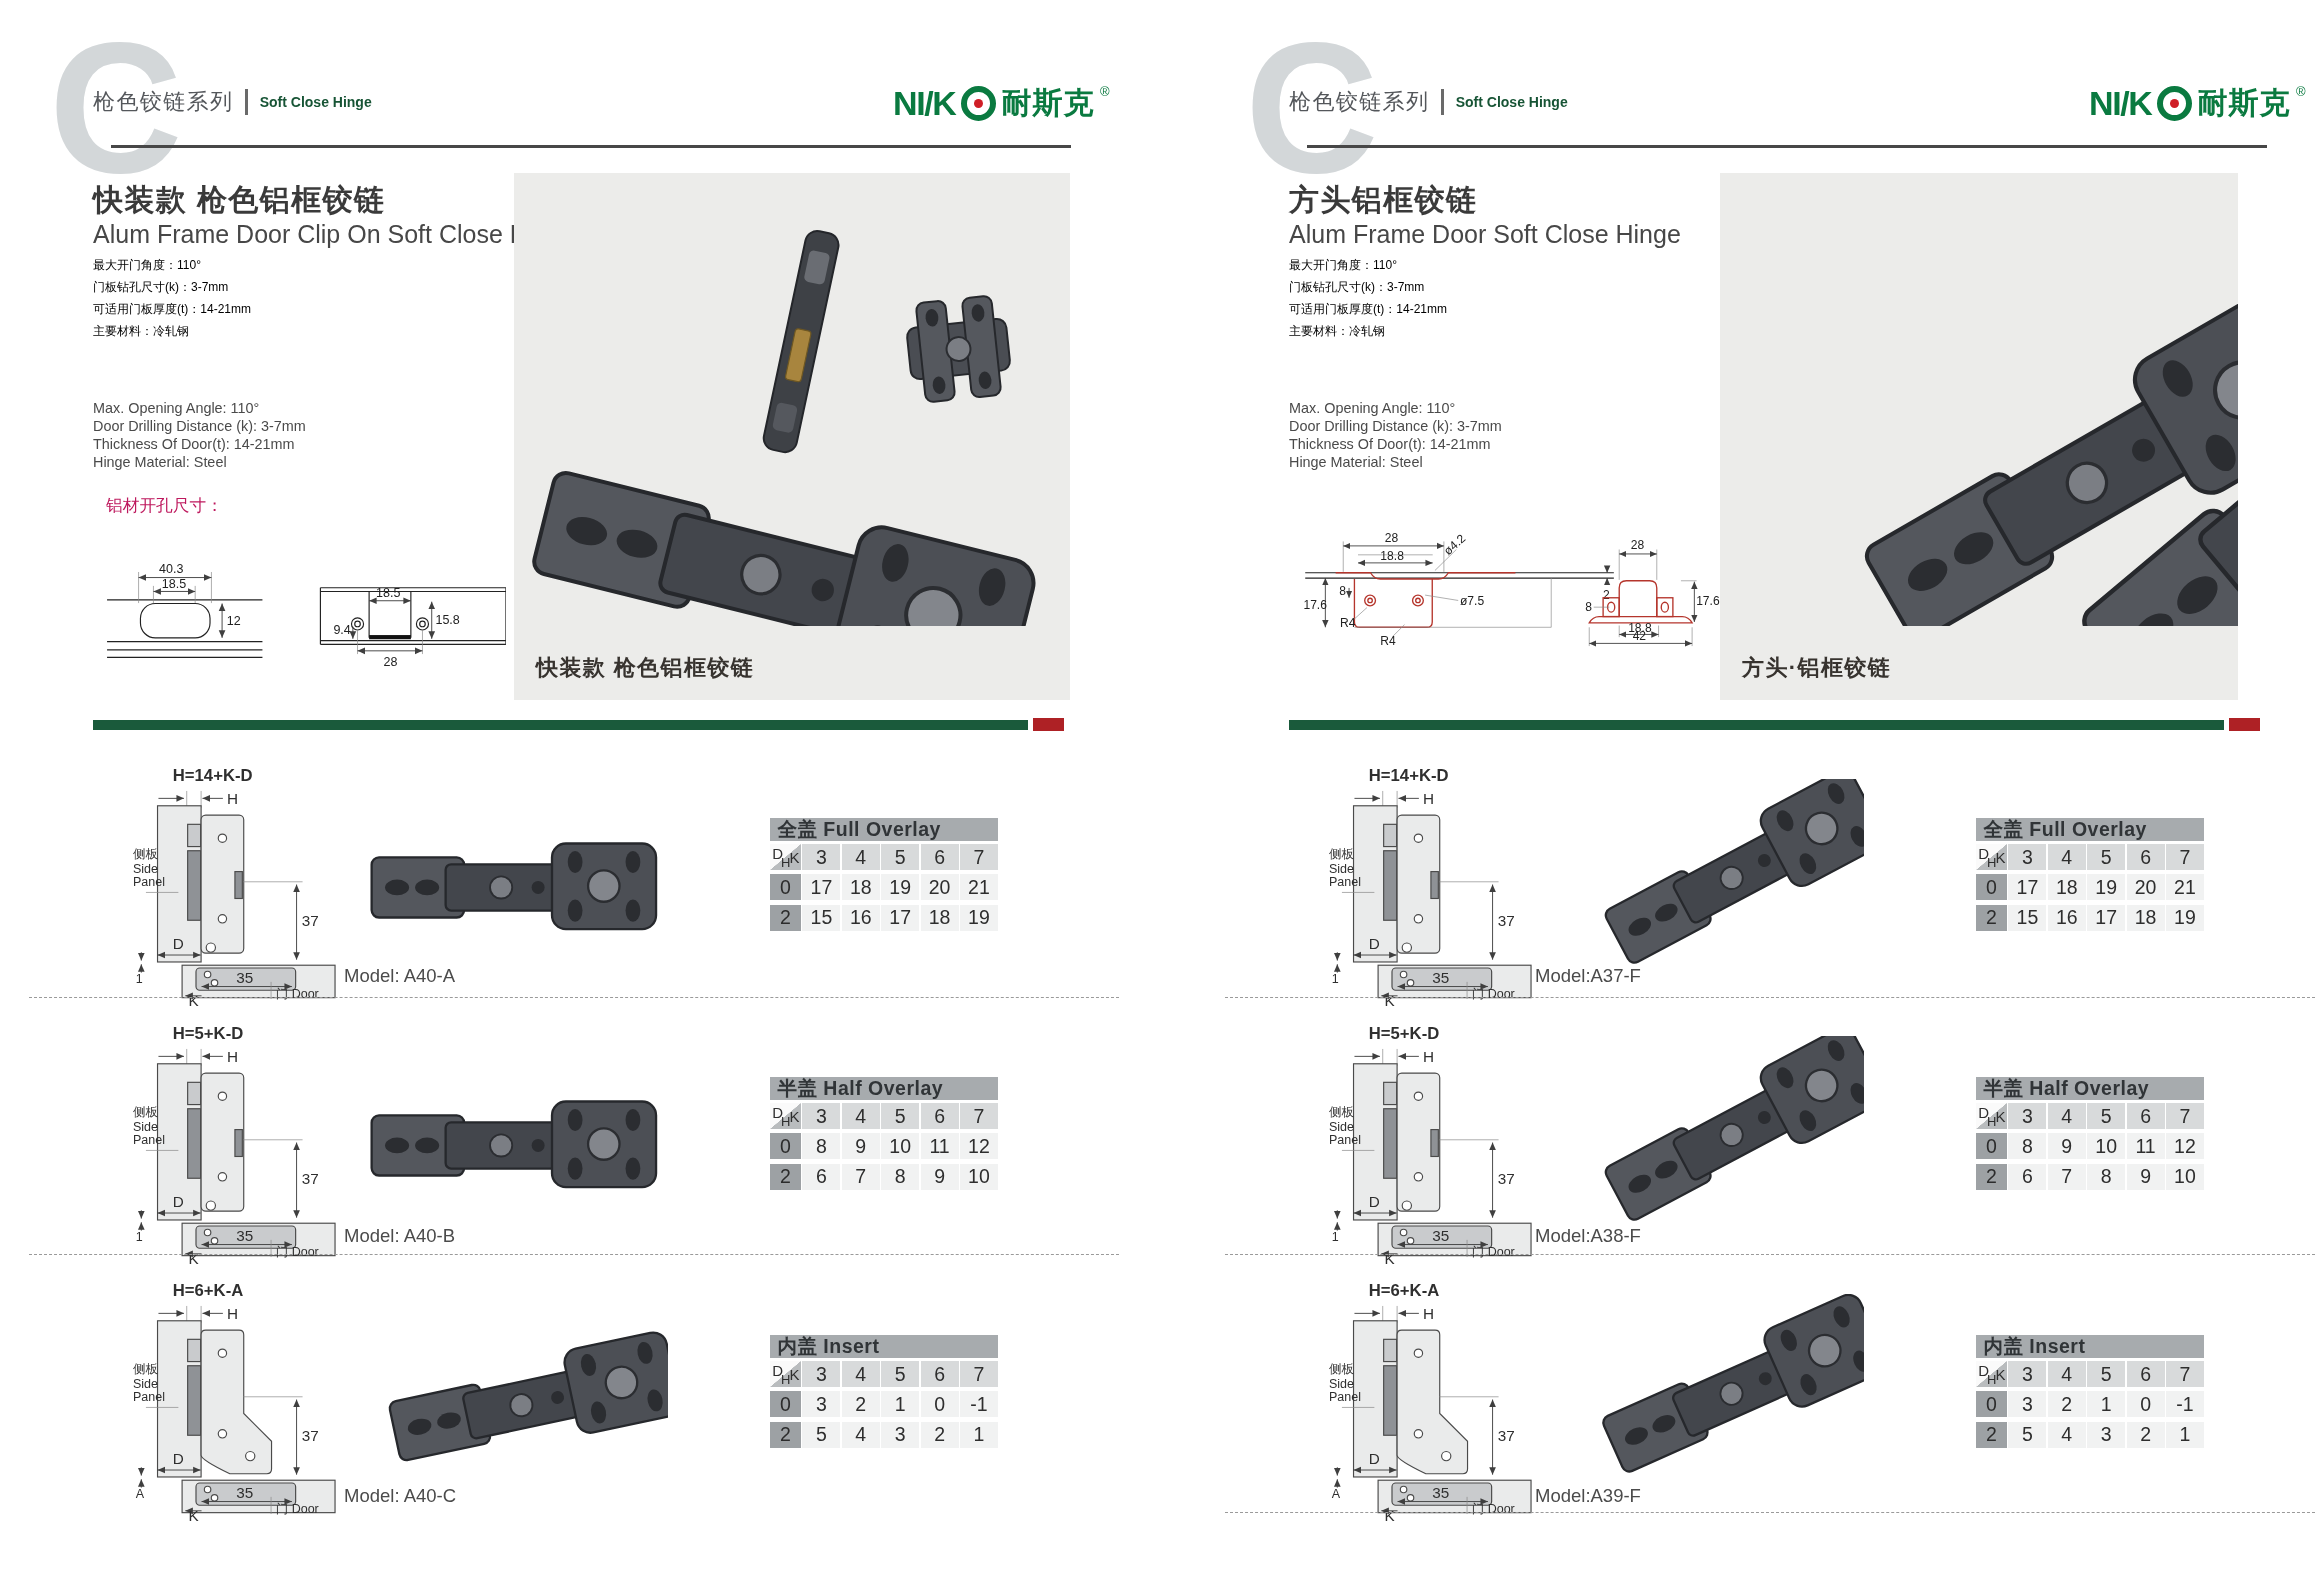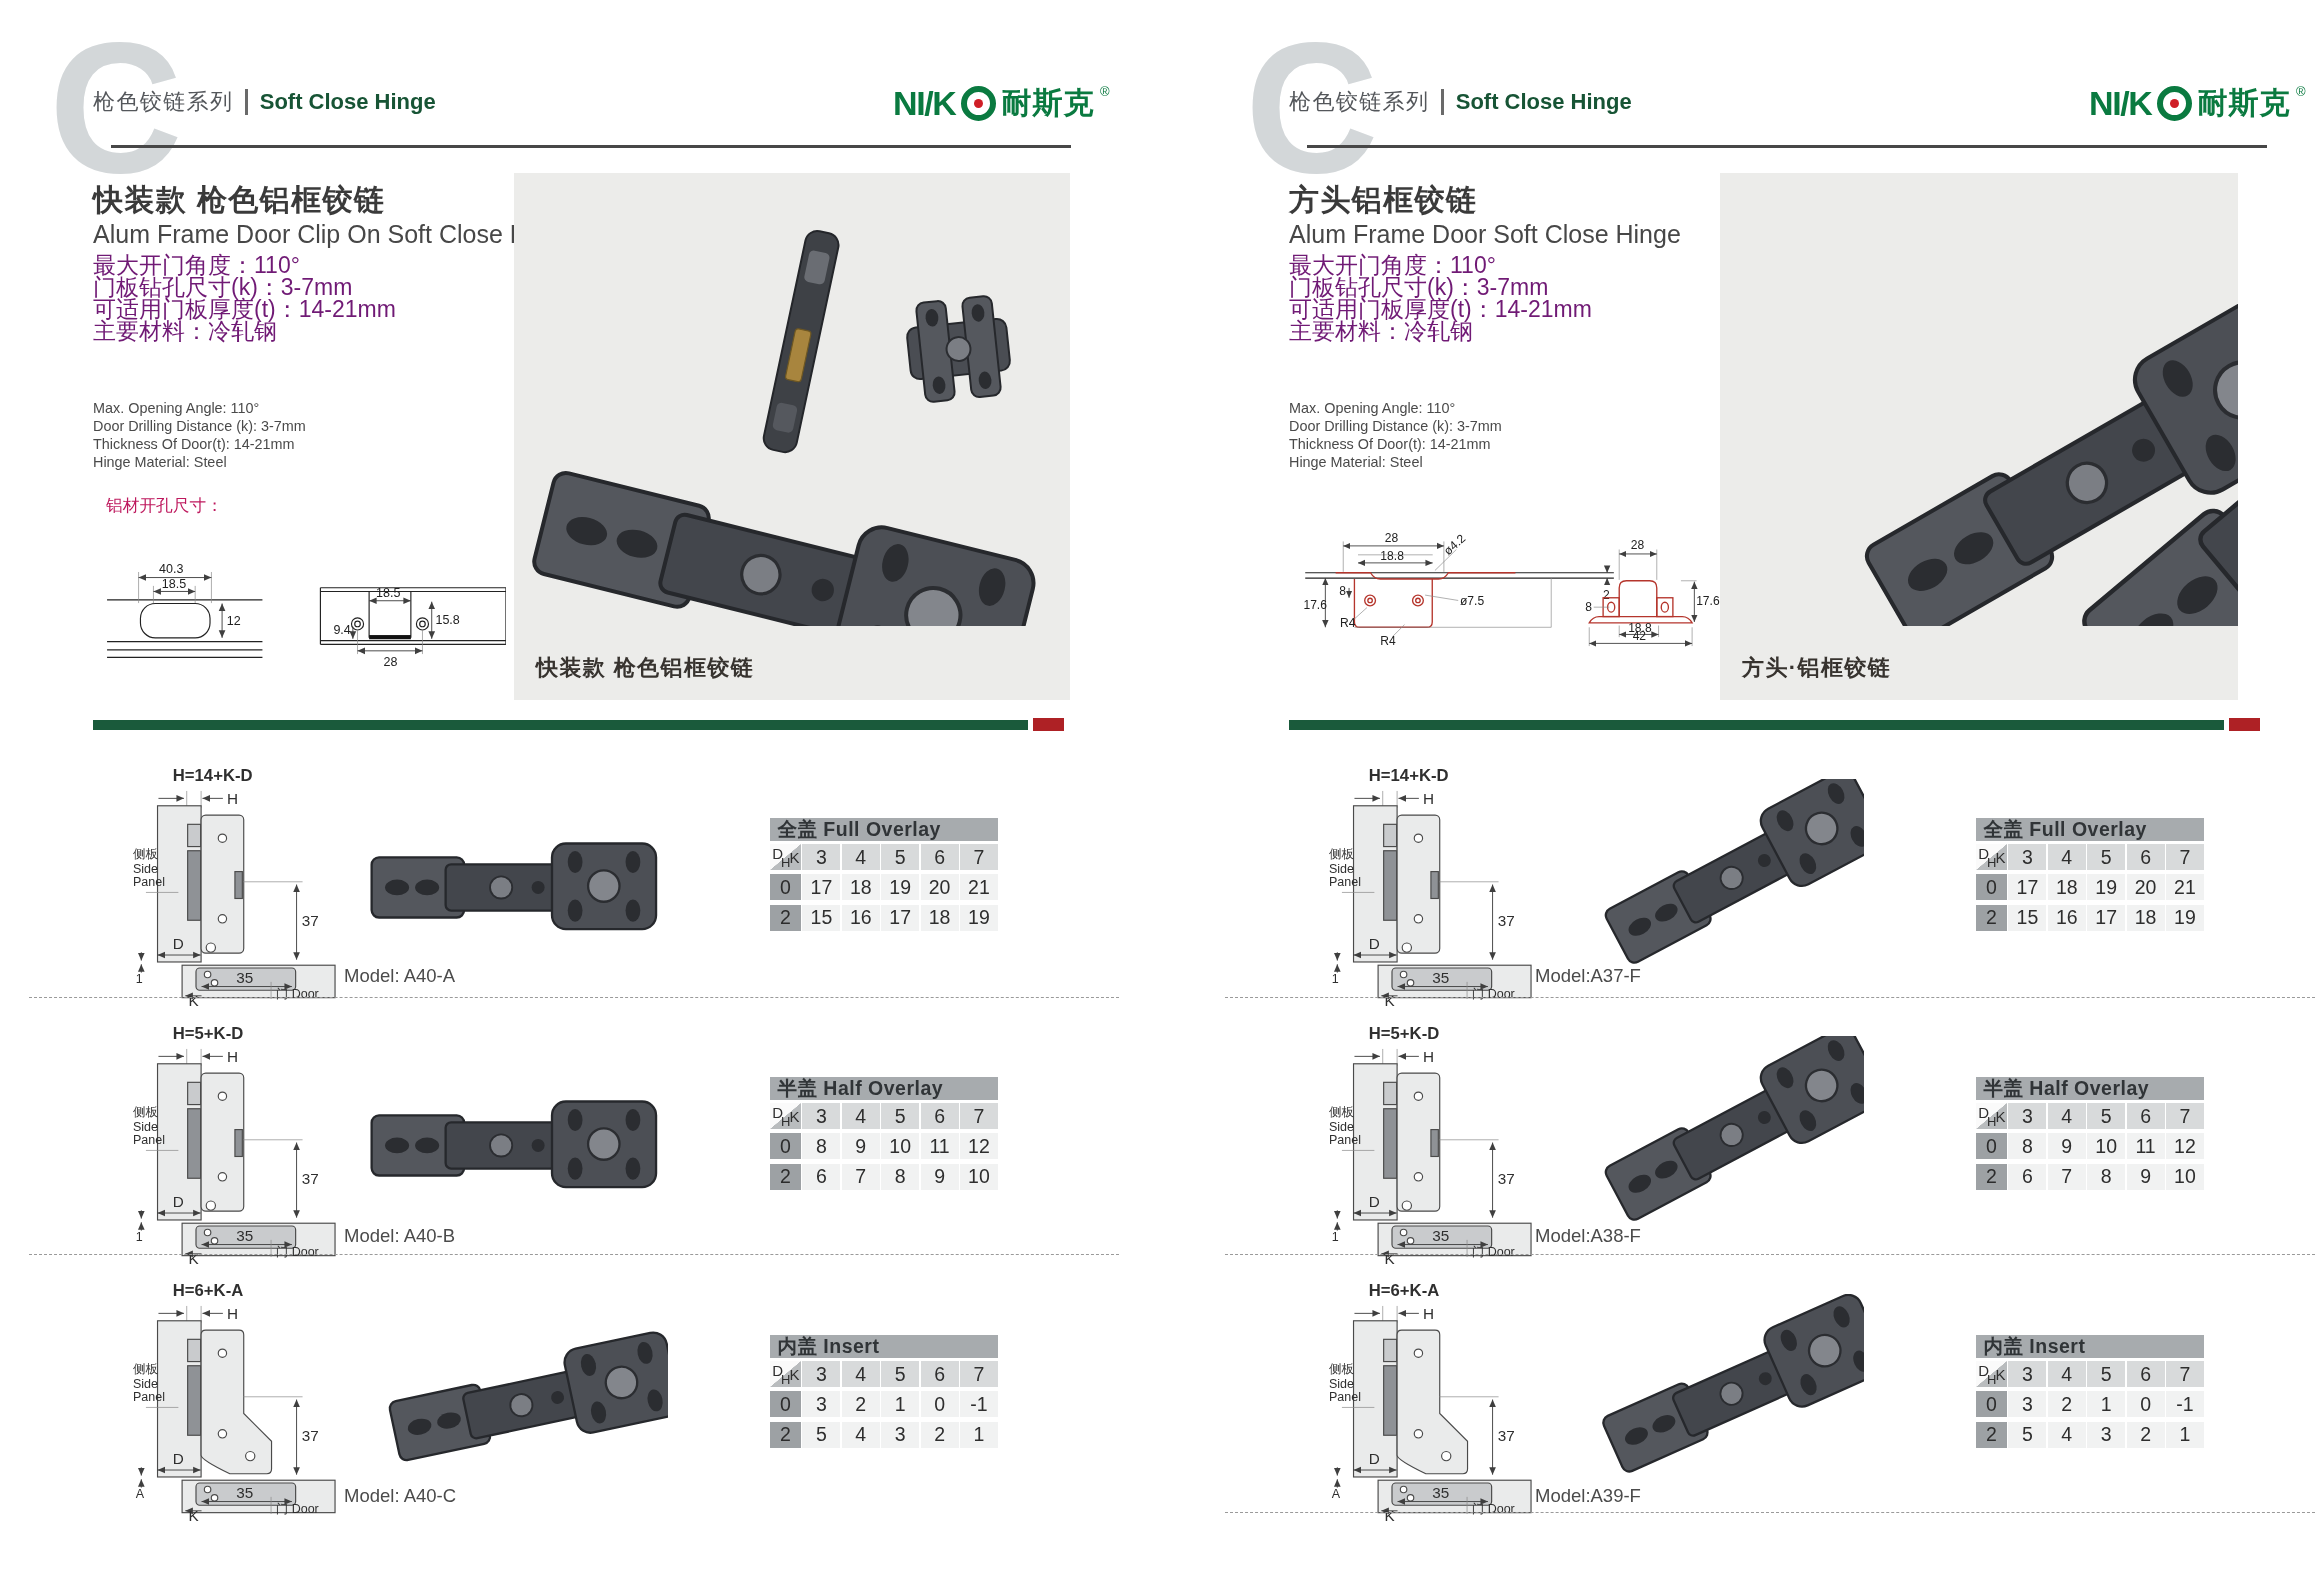--- a/index.html
+++ b/index.html
@@ -9,33 +9,33 @@
   }
   .abs{position:absolute;}
   .page{position:absolute;top:0;height:1594px;}
   #page-left{left:0;width:1166px;}
   #page-right{left:1196px;width:1137px;}
 
   .watermark{left:49px;top:16px;font-size:185px;font-weight:bold;color:#d3d7d9;line-height:1;}
   .hdr{left:93px;top:87px;display:flex;align-items:center;gap:12px;}
   .hdr-cn{font-size:22px;font-weight:normal;color:#54575b;letter-spacing:1.4px;}
   .hdr-bar{width:2.3px;height:26px;background:#6a6a6a;}
-  .hdr-en{font-size:22px;color:#175435;font-weight:bold;}
+  .hdr-en{font-size:14px;color:#175435;font-weight:bold;}
   .hdr-rule{left:111px;top:145px;width:960px;height:3.2px;background:#474747;}
 
   .logo{left:893px;top:83px;display:flex;align-items:center;gap:5.6px;}
   .logo-latin{font-size:34px;font-weight:800;color:#0a7a40;letter-spacing:-1.4px;}
   .logo-ring{width:23px;height:23px;border:6.5px solid #0a7a40;border-radius:50%;position:relative;}
   .logo-dot{position:absolute;inset:0;margin:auto;width:9.3px;height:9.3px;background:#cf1e26;border-radius:50%;}
   .logo-cn{font-size:30px;font-weight:800;color:#0a7a40;letter-spacing:0.9px;}
   .logo-reg{font-size:13px;color:#0a7a40;align-self:flex-start;margin-top:0.9px;}
 
   .title-cn{left:93px;top:180px;font-size:30px;font-weight:bold;color:#3a3a3a;letter-spacing:1.4px;}
   .title-en{left:93px;top:220px;font-size:25px;color:#474747;}
-  .specs-cn{left:93px;top:254px;font-size:23px;color:#701a75;line-height:22px;}
+  .specs-cn{left:93px;top:254px;font-size:12px;color:#000000;line-height:22px;}
   .specs-en{left:93px;top:399px;font-size:14.4px;color:#4a4a4a;line-height:18px;}
   .drill-label{left:106px;top:494px;font-size:16.7px;color:#be185d;}
 
   .photo-box{left:514px;top:173px;width:556px;height:527px;background:#ececea;}
   .photo-caption{position:absolute;left:22px;bottom:16.7px;font-size:22px;font-weight:bold;color:#37332f;letter-spacing:1.4px;}
   .photo-art{position:absolute;left:0;top:0;width:100%;height:86%;}
 
   .sep-green{left:93px;top:720px;width:935px;height:10.2px;background:#1a5a3b;}
   .sep-red{left:1033px;top:718px;width:31px;height:12.5px;background:#ae2125;}
 

